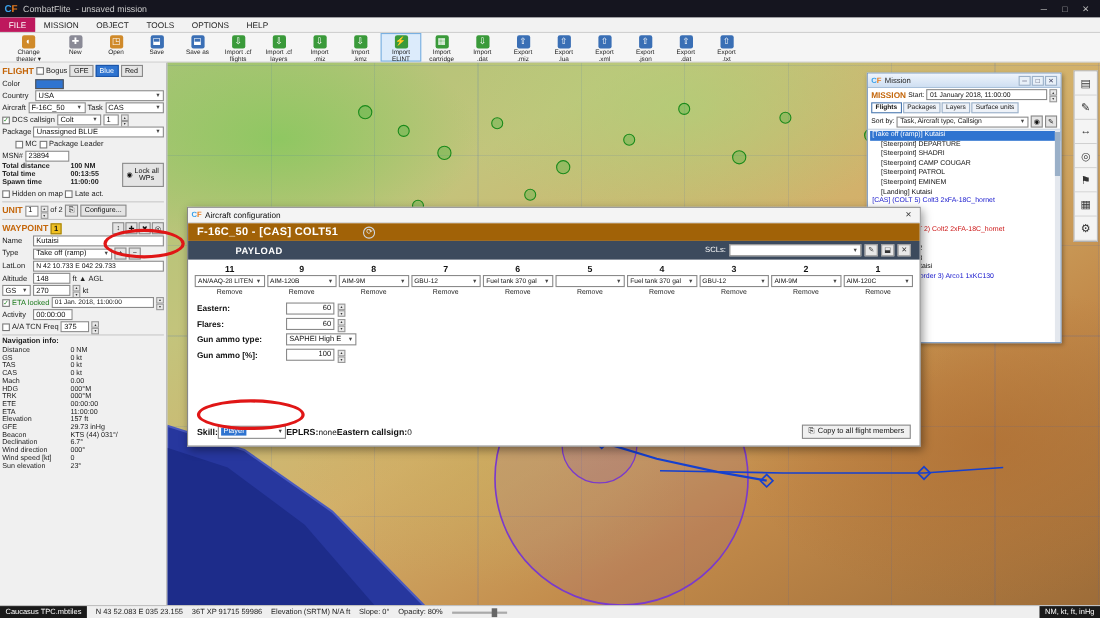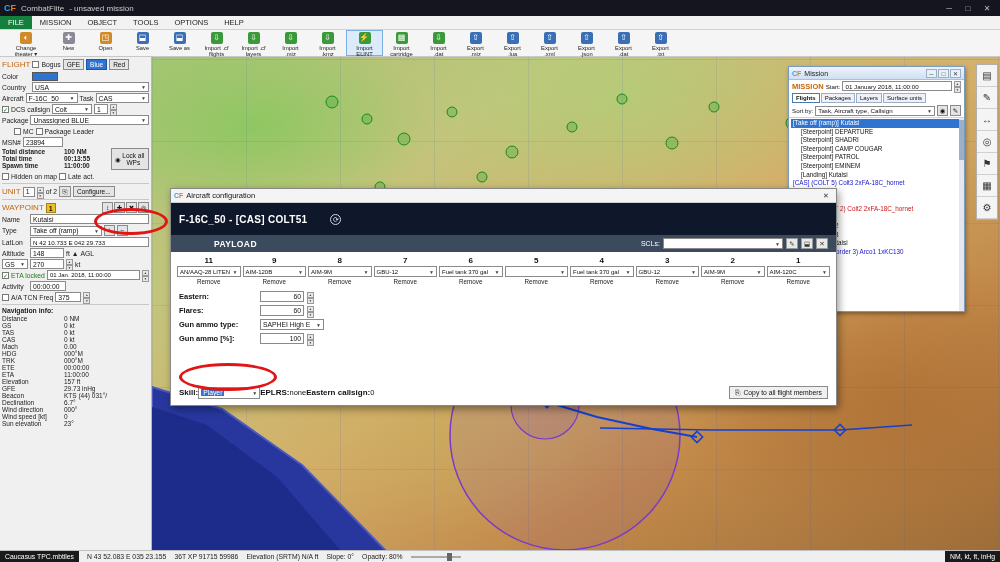--- a/index.html
+++ b/index.html
@@ -11,38 +11,38 @@
   .titlebar { position:absolute; left:0; top:0; width:1000px; height:16px; background:#15151f; color:#ddd; display:flex; align-items:center; padding:0 4px; gap:5px; }
   .cf-logo { font-weight:bold; font-size:9px; color:#e87b1e; }
   .cf-logo b { color:#3aa0e8; }
   .title-text { font-size:8px; color:#cccccc; }
   .win-ctrls { margin-left:auto; display:flex; gap:1px; }
   .win-ctrls .wbtn { width:18px; height:12px; display:flex; align-items:center; justify-content:center; color:#bbb; font-size:8px; }
 
   
   .menubar { position:absolute; left:0; top:16px; width:1000px; height:14px; background:#f2f2f2; border-bottom:1px solid #d0d0d0; display:flex; align-items:stretch; }
   .menu-item { padding:0 8px; display:flex; align-items:center; font-size:7.5px; color:#222; }
-  .menu-item.active { background:#15803d; color:#fff; }
+  .menu-item.active { background:#be185d; color:#fff; }
 
   
   .toolbar { position:absolute; left:0; top:30px; width:1000px; height:27px; background:#f5f5f5; border-bottom:1px solid #c8c8c8; display:flex; align-items:stretch; padding-left:2px; }
   .tb-btn { width:37px; display:flex; flex-direction:column; align-items:center; justify-content:flex-start; padding-top:1px; border:1px solid transparent; }
   .tb-btn.active { background:#dcebfb; border:1px solid #7ab0e0; }
   .tb-btn.wide { width:48px; }
   .tb-ico { width:12px; height:12px; border-radius:2px; color:#fff; font-size:8px; line-height:12px; text-align:center; flex:0 0 auto; }
   .tb-ico.c1 { background:#3a6fb5; }
   .tb-ico.c2 { background:#3a9a3a; }
   .tb-ico.c3 { background:#d08a2a; }
   .tb-ico.c5 { background:#8a8a96; }
   .tb-lbl { font-size:5.8px; line-height:6px; text-align:center; color:#222; margin-top:1px; white-space:pre-line; }
 
   
   .leftpanel { position:absolute; left:0; top:57px; width:152px; height:493px; background:#f0f0f0; border-right:1px solid #b8b8b8; overflow:hidden; padding:1px 2px; }
   .row { display:flex; align-items:center; gap:2px; margin:1px 0; min-height:10px; }
-  .hdr { color:#c4660a; font-weight:normal; font-size:8px; }
+  .hdr { color:#c4660a; font-weight:bold; font-size:8px; }
   .lbl { font-size:6.8px; color:#222; white-space:nowrap; }
   .cb { width:7px; height:7px; border:1px solid #777; background:#fff; flex:0 0 auto; font-size:6px; line-height:6px; text-align:center; color:#0a7a0a; }
   .inp, .dd { border:1px solid #8a8a8a; background:#fff; height:10px; font-size:6.8px; display:flex; align-items:center; padding:0 2px; overflow:hidden; white-space:nowrap; }
   .dd .arr { margin-left:auto; font-size:5px; color:#444; padding-left:2px; }
   .sbtn { border:1px solid #8a8a8a; background:#e4e4e4; height:11px; font-size:6.5px; display:flex; align-items:center; justify-content:center; padding:0 3px; }
   .sbtn.blue { background:#2f74d0; color:#fff; border-color:#1c55a8; }
   .spin { width:7px; height:10px; display:flex; flex-direction:column; flex:0 0 auto; }
   .spin span { flex:1; border:1px solid #999; background:#e8e8e8; font-size:3.5px; line-height:4px; text-align:center; color:#333; }
   .swatch { width:26px; height:9px; background:#2f74d0; border:1px solid #555; }
   .badge-a { width:10px; height:10px; background:#f0c020; border:1px solid #a08010; font-size:7px; font-weight:bold; text-align:center; line-height:10px; }
@@ -91,21 +91,21 @@
   .tree-row.blue { color:#1414cc; padding-left:2px; }
   .tree-row.red { color:#cc1414; padding-left:2px; }
   .tree-scroll { position:absolute; right:0; top:0; width:5px; height:100%; background:#e4e8ee; }
   .tree-scroll .thumb { position:absolute; top:2px; left:0; width:5px; height:40px; background:#9ab0c8; }
 
   
   .dialog { position:absolute; left:170px; top:188px; width:667px; height:218px; background:#fff; border:1px solid #888; box-shadow:2px 3px 8px rgba(0,0,0,.4); z-index:10; display:flex; flex-direction:column; }
   .dlg-title { height:14px; background:#f4f4f4; display:flex; align-items:center; gap:3px; padding:0 3px; border-bottom:1px solid #d0d0d0; }
   .dlg-title .t { font-size:7.5px; }
   .dlg-close { margin-left:auto; width:14px; height:11px; text-align:center; font-size:7px; line-height:11px; color:#333; }
-  .dlg-hdr { height:32px; background:#0f172a; color:#fff; display:flex; align-items:center; padding:0 8px; gap:23px; }
+  .dlg-hdr { height:16px; background:#a16207; color:#fff; display:flex; align-items:center; padding:0 8px; gap:23px; }
   .dlg-hdr .t { font-weight:bold; font-size:10px; letter-spacing:.3px; }
   .dlg-hdr .refresh { width:11px; height:11px; border:1px solid #cfd8e4; border-radius:50%; font-size:7px; line-height:10px; text-align:center; color:#e8eef6; }
   .dlg-payload { height:17px; background:#3c4a5d; color:#fff; display:flex; align-items:center; padding:0 8px; }
   .dlg-payload .t { font-weight:bold; font-size:8.5px; letter-spacing:.4px;padding-left:35px; }
   .scls { margin-left:auto; display:flex; align-items:center; gap:3px; color:#fff; font-size:7px; }
   .scls .dd { width:120px; height:11px; }
   .scls .mini { width:12px; height:11px; background:#e8e8e8; border:1px solid #999; color:#333; font-size:6.5px; text-align:center; line-height:10px; }
   .pylons { display:grid; grid-template-columns:repeat(10,1fr); gap:2px; padding:4px 6px 2px 6px; }
   .pyl { display:flex; flex-direction:column; align-items:center; gap:1px; }
   .pyl .num { font-weight:bold; font-size:8px; }

